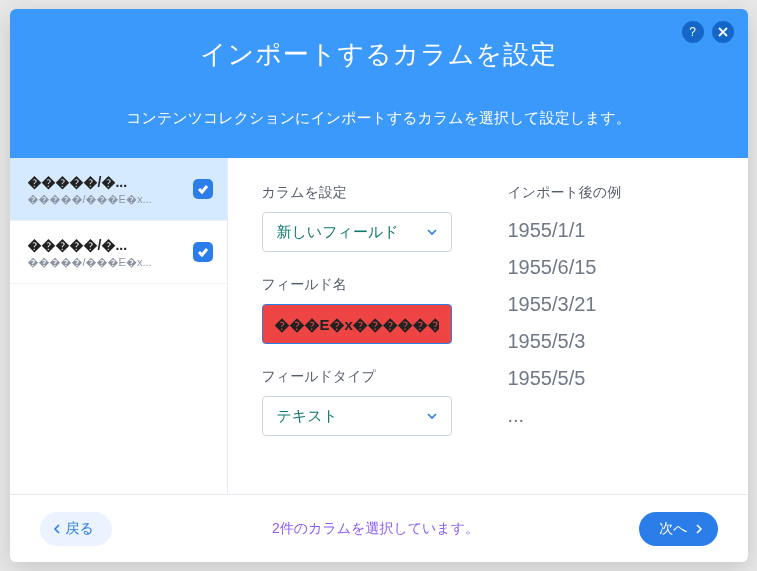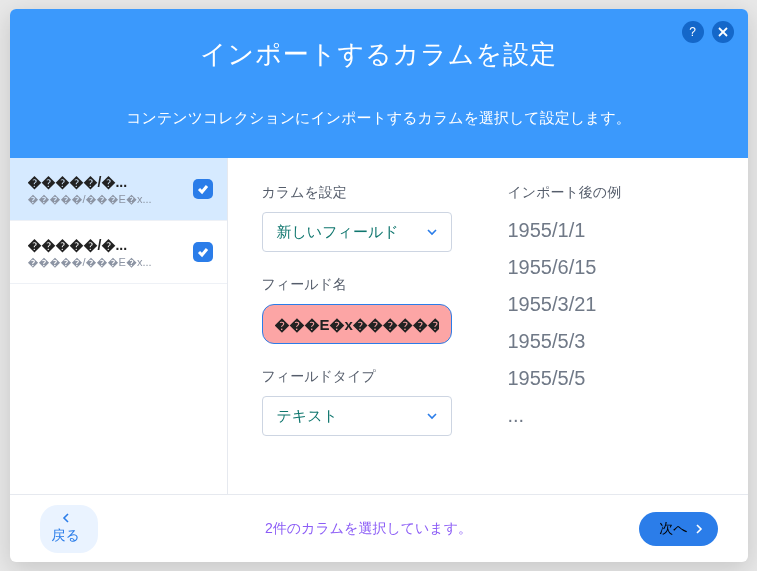--- a/index.html
+++ b/index.html
@@ -143,22 +143,22 @@
   padding: 0 14px;
   font-size: 15px;
   color: #0f766e;
   cursor: pointer;
 }
 .select .chev { color: #2b7de9; }
 .text-input {
   width: 190px;
   height: 40px;
   border: 1px solid #2b7de9;
-  border-radius: 12px;
-  background: #fca5a5;
+  border-radius: 4px;
+  background: #ef4444;
   padding: 0 12px;
   font-size: 15px;
   font-weight: 700;
   color: #222;
   outline: none;
 }
 .preview-col {
   flex: 1;
 }
 .preview-list {
@@ -178,33 +178,32 @@
   background: #eaf3ff;
   border: none;
   border-radius: 18px;
   color: #2b7de9;
   font-size: 14px;
   padding: 8px 18px 8px 12px;
   display: flex;
   align-items: center;
   gap: 4px;
   cursor: pointer;
-  flex-direction: column;
 }
 .footer-status {
   flex: 1;
   text-align: center;
   font-size: 14px;
   color: #8b5cf6;
 }
 .next-btn {
   background: #2b7de9;
   border: none;
   border-radius: 18px;
-  color: #000000;
+  color: #ffffff;
   font-size: 14px;
   padding: 8px 14px 8px 20px;
   display: flex;
   align-items: center;
   gap: 6px;
   cursor: pointer;
 }
 .chev-icon { width: 10px; height: 10px; }
 </style>
 </head>

